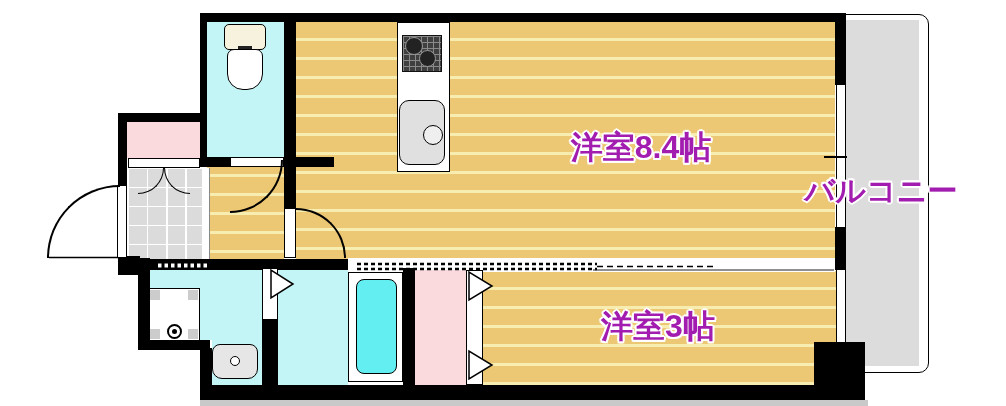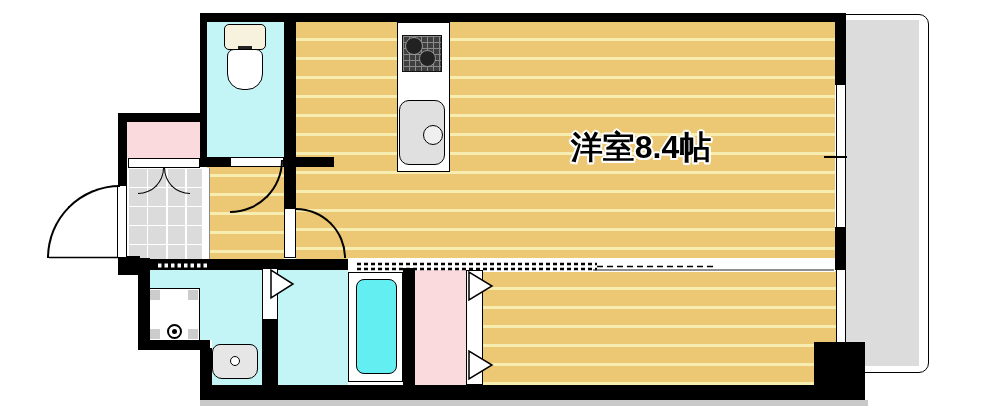--- a/index.html
+++ b/index.html
@@ -16,21 +16,21 @@
                          repeating-linear-gradient(to bottom,#fff 0 1.5px,transparent 1.5px 19px);}
   .whitebox{position:absolute;background:#fff;}
   .doorgap{position:absolute;background:#fff;border:1px solid #000;box-sizing:border-box;}
   .win{position:absolute;background:#fff;border-left:1.5px solid #000;border-right:1.5px solid #000;box-sizing:border-box;}
   .arc{position:absolute;border:0 solid #000;box-sizing:border-box;background:transparent;}
   .arc-tl{border-top-width:2px;border-left-width:2px;border-top-left-radius:100% 100%;}
   .arc-tr{border-top-width:2px;border-right-width:2px;border-top-right-radius:100% 100%;}
   .arc-br{border-bottom-width:2px;border-right-width:2px;border-bottom-right-radius:100% 100%;}
   .arc-bl{border-bottom-width:2px;border-left-width:2px;border-bottom-left-radius:100% 100%;}
   .fixture{position:absolute;box-sizing:border-box;}
-  .label{position:absolute;transform:translate(-50%,-50%);white-space:nowrap;font-weight:bold;color:#000000;
+  .label{position:absolute;transform:translate(-50%,-50%);white-space:nowrap;font-weight:bold;color:#a21caf;
          text-shadow:2px 0 0 #fff,-2px 0 0 #fff,0 2px 0 #fff,0 -2px 0 #fff,
                      1.5px 1.5px 0 #fff,-1.5px 1.5px 0 #fff,1.5px -1.5px 0 #fff,-1.5px -1.5px 0 #fff;}
   svg.overlay{position:absolute;left:0;top:0;pointer-events:none;}
 </style>
 </head>
 <body>
 
 <div id="plan">
 
   <div class="wood" style="left:296px;top:22px;width:539px;height:237px;border-bottom:1px solid #333;"></div>
@@ -118,14 +118,16 @@
     <line x1="824" y1="157" x2="847" y2="157" stroke="#000" stroke-width="2"></line>
     <line x1="49" y1="257.5" x2="118" y2="257.5" stroke="#000" stroke-width="1.5"></line>
     <polygon points="271,270 271,298 293,284" fill="#fff" stroke="#000" stroke-width="1.5"></polygon>
     <polygon points="469,272 469,300 492,286" fill="#fff" stroke="#000" stroke-width="1.5"></polygon>
     <polygon points="469,351 469,379 492,365" fill="#fff" stroke="#000" stroke-width="1.5"></polygon>
   </svg>
 
   <div class="abs" style="left:200px;top:400px;width:668px;height:6px;background:var(--shadow,#c9c9c9);"></div>
 
   <span class="label" style="left:641px;top:148px;font-size:32px;">洋室8.4帖</span>
+  <span class="label" style="left:881px;top:191px;font-size:30px;">バルコニー</span>
+  <span class="label" style="left:658px;top:327px;font-size:32px;">洋室3帖</span>
 
 </div>
 
 </body></html>

